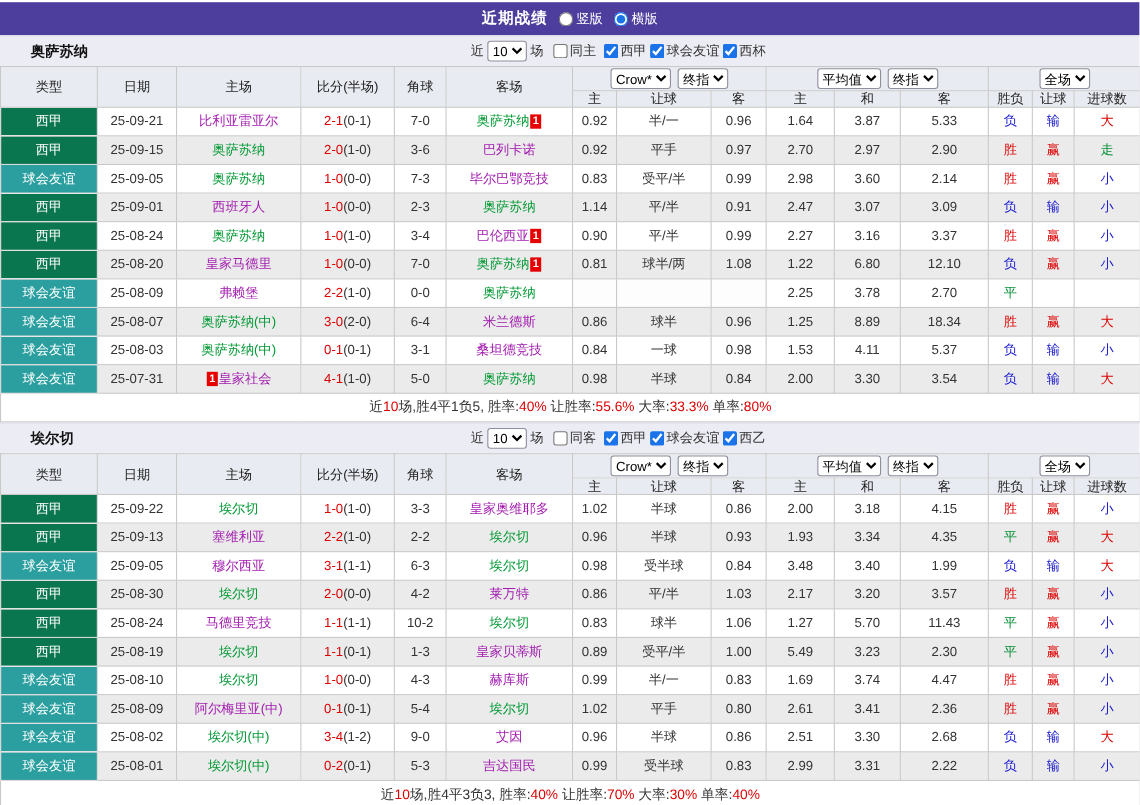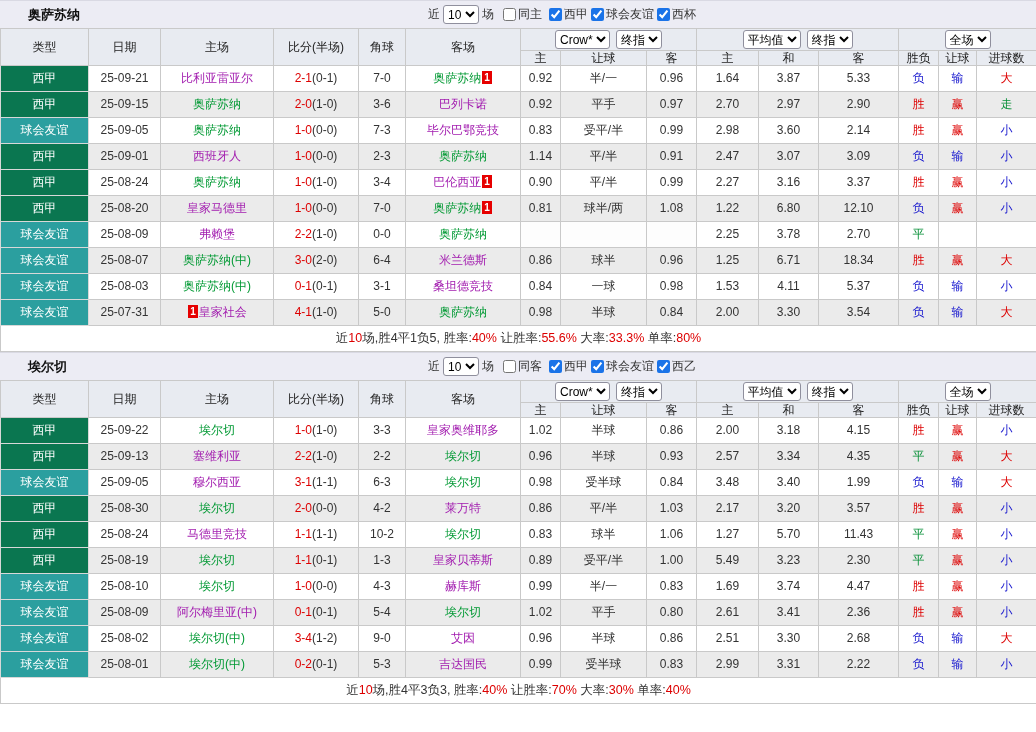--- a/index.html
+++ b/index.html
@@ -45,20 +45,31 @@
   .tn{color:#a21caf;}
   .tg{color:var(--tgreen);}
   .card{display:inline-block;background:#e60000;color:#fff;font-weight:bold;font-size:10px;line-height:13px;height:13px;padding:0 2px;margin:0 1px;vertical-align:1px;}
   tr.summary td{background:#fff;height:25px;font-size:12.5px;color:#333;}
 </style>
 </head>
 <body>
 
 <div class="page">
 
+  <div class="topbar">
+    <span class="tb-title">近期战绩</span>
+    <label class="tb-radio">
+      <input type="radio" name="layout" style="">
+      <span>竖版</span>
+    </label>
+    <label class="tb-radio">
+      <input type="radio" name="layout" checked="" style="">
+      <span>横版</span>
+    </label>
+  </div>
 
   <div class="band">
     <span class="team">奥萨苏纳</span>
     <div class="filter">
       <span>近</span>
       <select><option>10</option></select>
       <span>场</span>
       <label class="cb same">
         <input type="checkbox" style="">
         <span>同主</span>
@@ -250,21 +261,21 @@
           <td class="lt" style="background: rgb(43, 159, 159);">球会友谊</td>
           <td>25-08-07</td>
           <td><span class="tn tg">奥萨苏纳(中)</span></td>
           <td><span class="ft">3-0</span><span class="ht">(2-0)</span></td>
           <td>6-4</td>
           <td><span class="tn">米兰德斯</span></td>
           <td class="c-odds">0.86</td>
           <td class="c-odds">球半</td>
           <td class="c-odds">0.96</td>
           <td class="c-avg">1.25</td>
-          <td class="c-avg">6.71</td>
+          <td class="c-avg">8.89</td>
           <td class="c-avg">18.34</td>
           <td class="c-res" style="color: rgb(221, 0, 0);">胜</td>
           <td class="c-res" style="color: rgb(221, 0, 0);">赢</td>
           <td class="c-res" style="color: rgb(221, 0, 0);">大</td>
         </tr>
         <tr class="odd">
           <td class="lt" style="background: rgb(43, 159, 159);">球会友谊</td>
           <td>25-08-03</td>
           <td><span class="tn tg">奥萨苏纳(中)</span></td>
           <td><span class="ft">0-1</span><span class="ht">(0-1)</span></td>
@@ -397,21 +408,21 @@
         <tr class="even">
           <td class="lt" style="background: rgb(10, 118, 80);">西甲</td>
           <td>25-09-13</td>
           <td><span class="tn">塞维利亚</span></td>
           <td><span class="ft">2-2</span><span class="ht">(1-0)</span></td>
           <td>2-2</td>
           <td><span class="tn tg">埃尔切</span></td>
           <td class="c-odds">0.96</td>
           <td class="c-odds">半球</td>
           <td class="c-odds">0.93</td>
-          <td class="c-avg">2.57</td>
+          <td class="c-avg">1.93</td>
           <td class="c-avg">3.34</td>
           <td class="c-avg">4.35</td>
           <td class="c-res" style="color: rgb(8, 144, 56);">平</td>
           <td class="c-res" style="color: rgb(221, 0, 0);">赢</td>
           <td class="c-res" style="color: rgb(221, 0, 0);">大</td>
         </tr>
         <tr class="odd">
           <td class="lt" style="background: rgb(43, 159, 159);">球会友谊</td>
           <td>25-09-05</td>
           <td><span class="tn">穆尔西亚</span></td>

